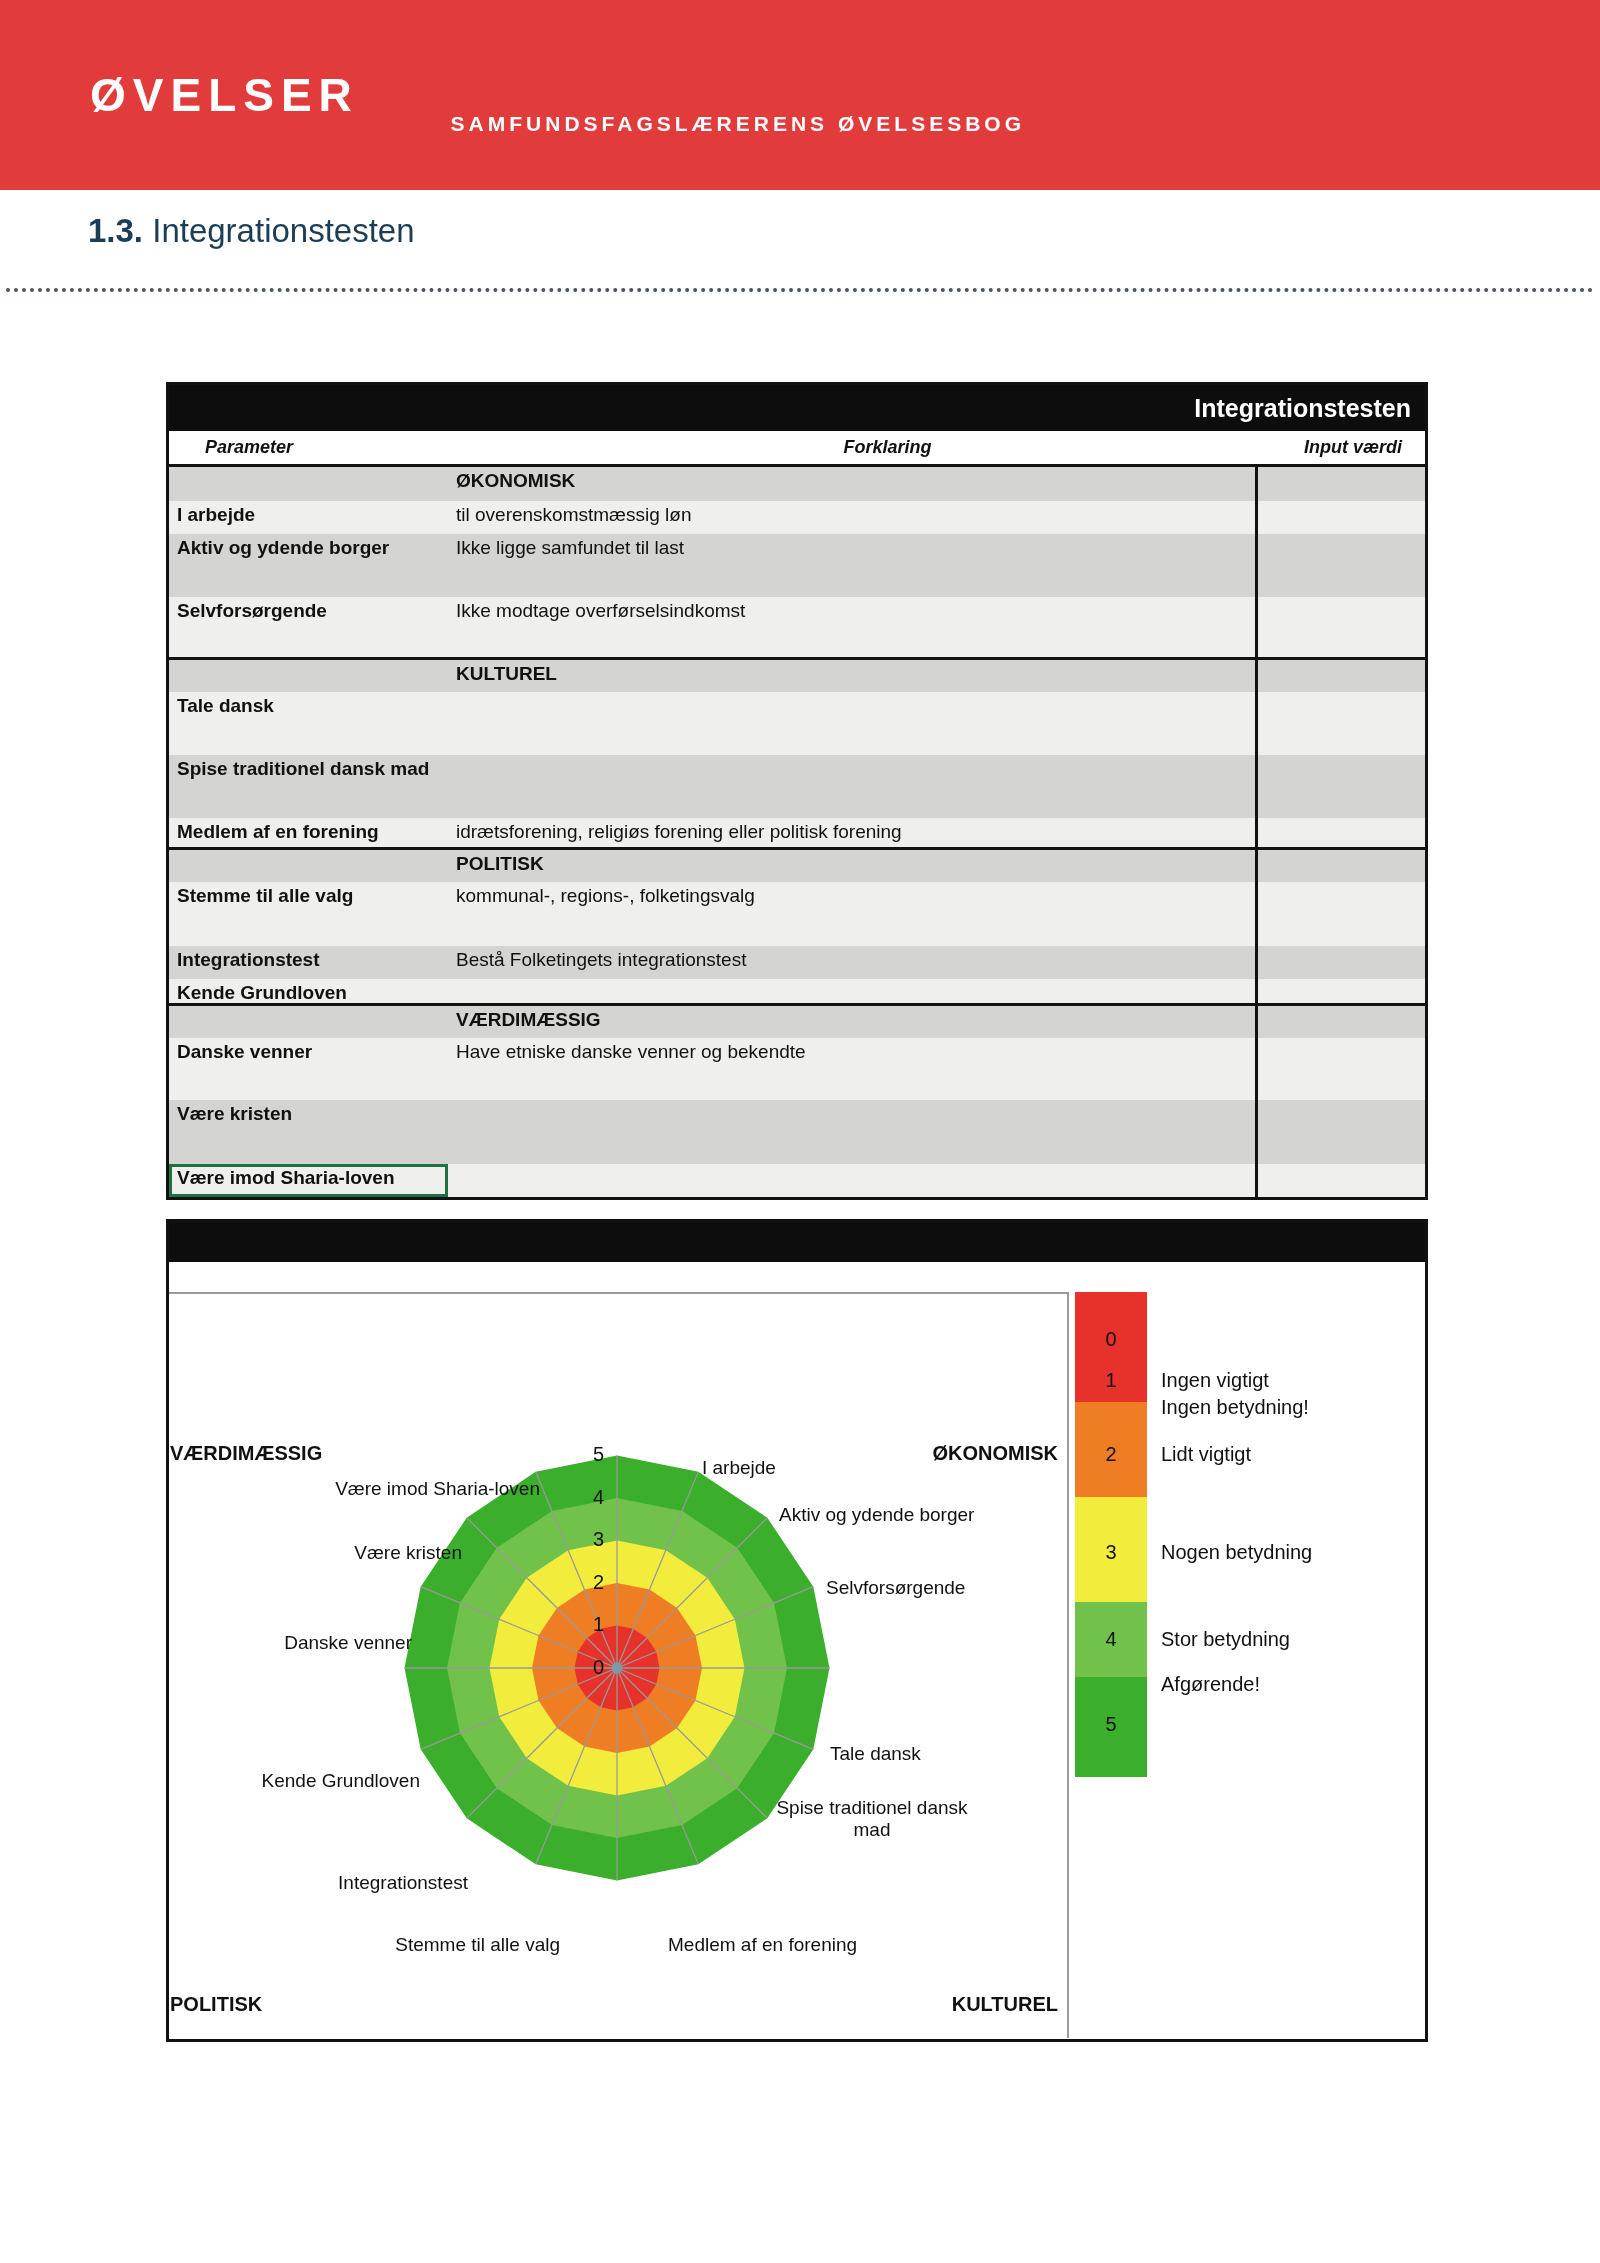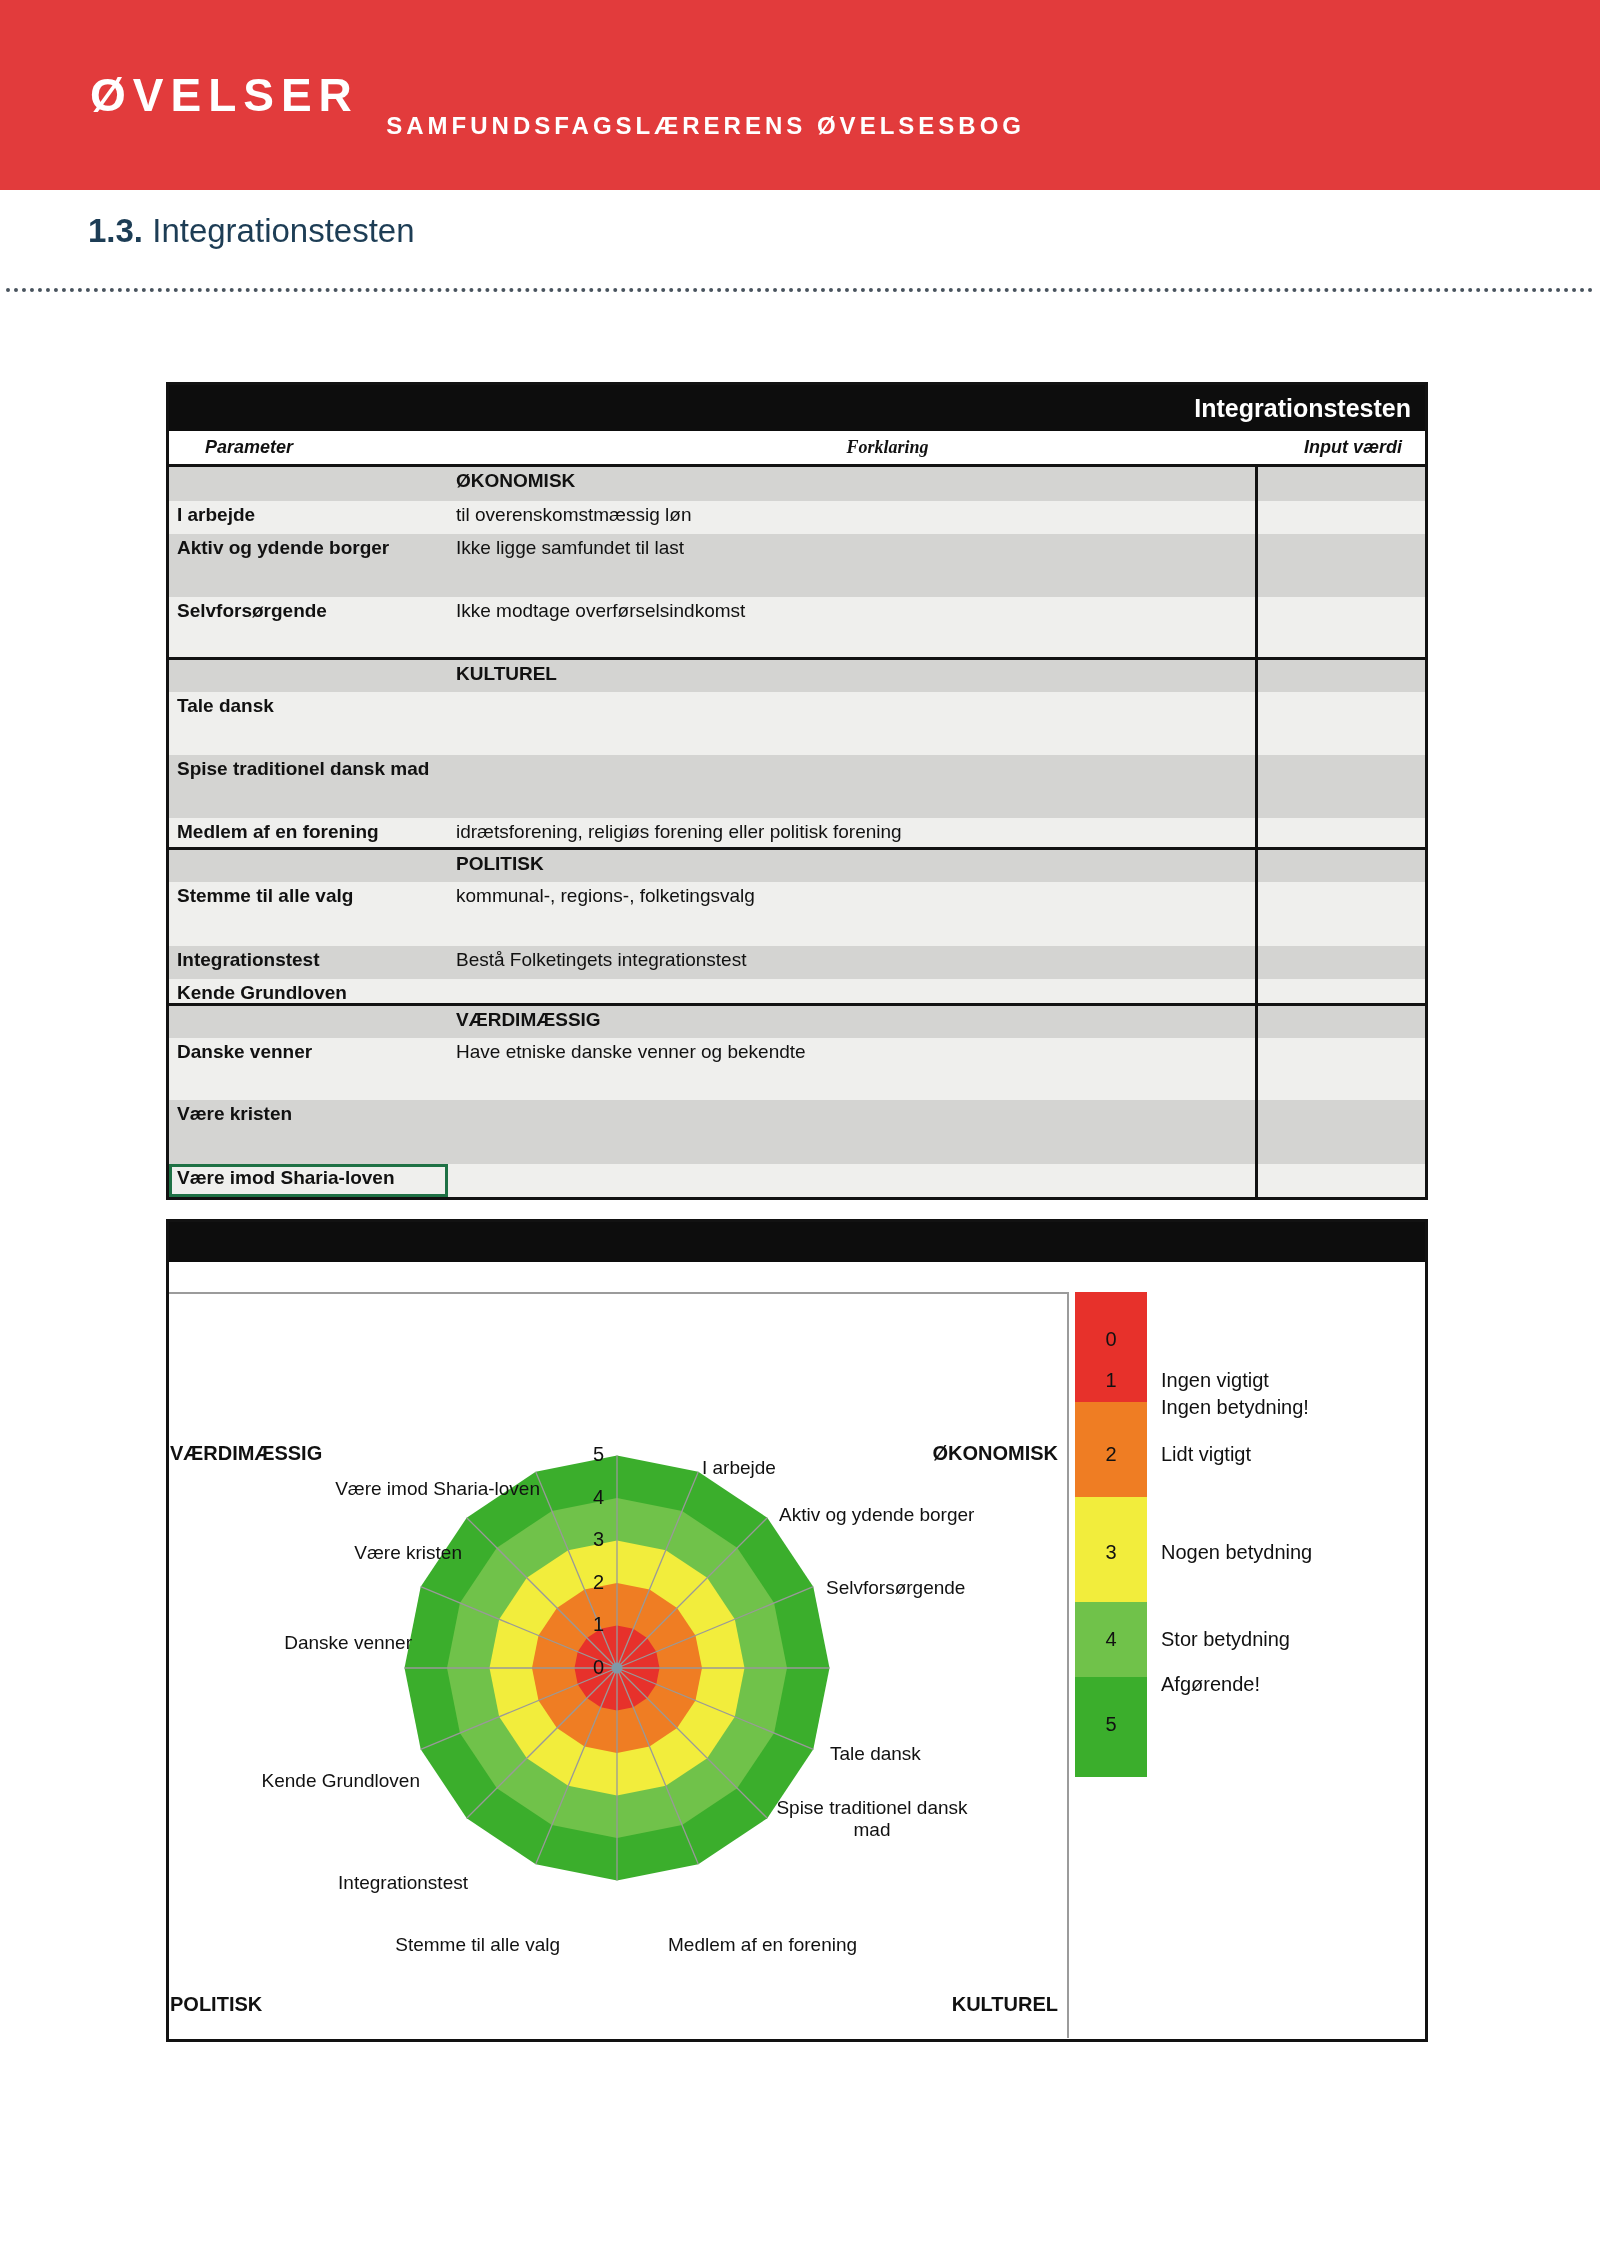--- a/index.html
+++ b/index.html
@@ -3,36 +3,36 @@
 <meta charset="utf-8">
 <style>
   html,body{margin:0;padding:0;background:#ffffff;}
   #page{position:relative;width:1600px;height:2263px;background:#ffffff;
         font-family:"Liberation Sans",sans-serif;color:#111;overflow:hidden;}
 
   
   .banner{position:absolute;left:0;top:0;width:1600px;height:190px;background:#E23B3C;}
   .banner-left{position:absolute;left:90px;top:68px;color:#fff;font-size:46px;font-weight:800;
                letter-spacing:7px;white-space:nowrap;}
-  .banner-right{position:absolute;right:575px;top:112px;color:#fff;font-size:24px;font-weight:700;
+  .banner-right{position:absolute;right:575px;top:112px;color:#fff;font-size:21px;font-weight:700;
                 letter-spacing:4px;white-space:nowrap;}
 
   
   .sectitle{position:absolute;left:88px;top:212px;font-size:33px;color:#1D3D55;}
   .sectitle .num{font-weight:700;}
   .dotline{position:absolute;left:6px;top:288px;width:1588px;height:0;border-top:4px dotted #49545E;}
 
   
   .table{position:absolute;left:166px;top:382px;width:1262px;border:3px solid #121212;background:#fff;box-sizing:border-box;}
   .tbar{height:46px;background:#0D0D0D;color:#fff;display:flex;align-items:center;
         justify-content:flex-end;padding-right:14px;font-size:25px;font-weight:700;}
   .thead{display:flex;height:33px;border-bottom:3px solid #121212;font-style:italic;
          font-weight:700;font-size:18px;align-items:center;}
   .h1{width:279px;text-align:left;margin-left:36px;}
-  .h2{width:807px;text-align:center;font-family:Liberation Serif, serif;}
+  .h2{width:807px;text-align:center;}
   .h3{flex:1;text-align:right;padding-right:23px;}
   .row{display:flex;font-size:19px;line-height:22px;box-sizing:border-box;}
   .c1{width:271px;padding:3px 0 0 8px;font-weight:700;box-sizing:content-box;}
   .c2{width:799px;padding:3px 0 0 8px;}
   .c3{flex:1;border-left:3px solid #121212;}
   .gray{background:#D4D4D2;}
   .light{background:#EFEFED;}
   .sec-end{border-bottom:3px solid #121212;}
   .group .c2{font-weight:700;}
   .sel{outline:3px solid #1E7145;outline-offset:-3px;}

